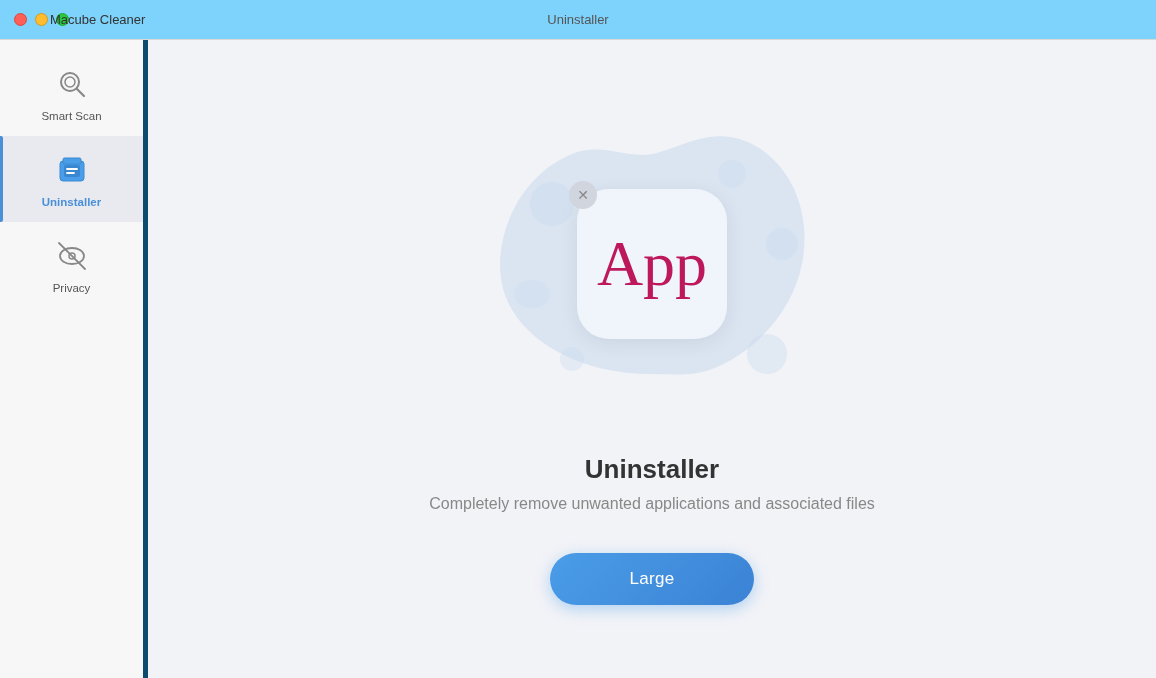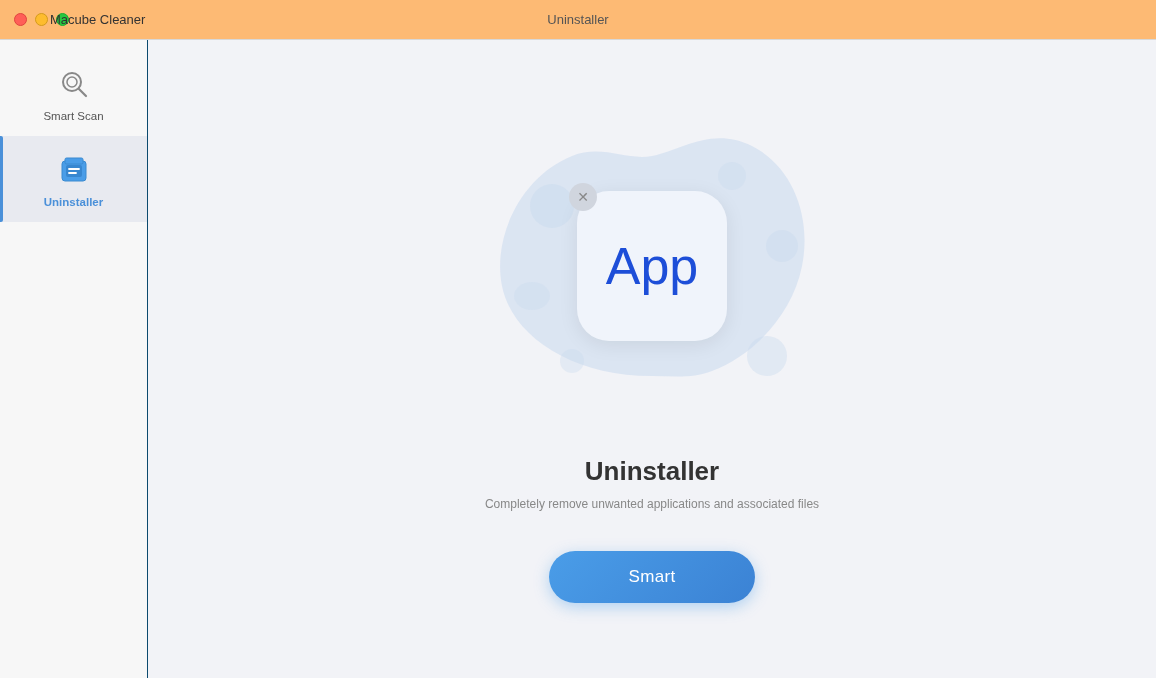--- a/index.html
+++ b/index.html
@@ -8,21 +8,21 @@
       height: 678px;
       font-family: -apple-system, BlinkMacSystemFont, 'Helvetica Neue', Arial, sans-serif;
       background: #f0f0f5;
       overflow: hidden;
     }
 
     
     .titlebar {
       width: 100%;
       height: 40px;
-      background: #fdba74;
+      background: #7dd3fc;
       display: flex;
       align-items: center;
       justify-content: center;
       position: relative;
       border-bottom: 1px solid #d8d8d8;
     }
     .window-controls {
       position: absolute;
       left: 14px;
       display: flex;
@@ -54,21 +54,21 @@
     
     .layout {
       display: flex;
       height: calc(678px - 40px);
     }
 
     
     .sidebar {
       width: 148px;
       background: #f7f7f7;
-      border-right: 1px solid #0c4a6e;
+      border-right: 5px solid #0c4a6e;
       display: flex;
       flex-direction: column;
       padding: 10px 0;
       gap: 0;
     }
     .sidebar-item {
       display: flex;
       flex-direction: column;
       align-items: center;
       padding: 14px 10px;
@@ -156,24 +156,24 @@
       width: 150px;
       height: 150px;
       background: #f0f4fb;
       border-radius: 32px;
       display: flex;
       align-items: center;
       justify-content: center;
       box-shadow: 0 4px 20px rgba(0,0,0,0.08);
     }
     .app-icon-text {
-      font-size: 52px;
+      font-size: 64px;
       font-weight: 300;
-      color: #1d4ed8;
-      font-family: Liberation Sans, sans-serif;
+      color: #be185d;
+      font-family: Liberation Serif, serif;
     }
     .app-icon-badge {
       position: absolute;
       top: -8px;
       left: -8px;
       width: 28px;
       height: 28px;
       background: #d0d5de;
       border-radius: 50%;
       display: flex;
@@ -189,21 +189,21 @@
     }
 
     
     .content-title {
       font-size: 26px;
       font-weight: 600;
       color: #333;
       margin-bottom: 10px;
     }
     .content-subtitle {
-      font-size: 12px;
+      font-size: 16px;
       color: #888;
       margin-bottom: 40px;
     }
 
     
     .scan-button {
       background: linear-gradient(135deg, #4a9de8, #3b82d4);
       color: white;
       border: none;
       border-radius: 30px;
@@ -252,20 +252,30 @@
           <rect x="5" y="8" width="24" height="20" rx="3" fill="#4a9de8" stroke="#3a8ad0" stroke-width="1"></rect>
           <rect x="9" y="12" width="16" height="12" rx="2" fill="#2d78c0" opacity="0.6"></rect>
           <line x1="12" y1="16" x2="22" y2="16" stroke="white" stroke-width="1.8" stroke-linecap="round"></line>
           <line x1="12" y1="20" x2="19" y2="20" stroke="white" stroke-width="1.8" stroke-linecap="round"></line>
           <rect x="8" y="5" width="18" height="6" rx="1.5" fill="#4a9de8" stroke="#3a8ad0" stroke-width="1"></rect>
         </svg>
       </div>
       <span class="sidebar-label">Uninstaller</span>
     </div>
 
+    <div class="sidebar-item">
+      <div class="sidebar-icon">
+        <svg class="icon-svg" viewBox="0 0 34 34" fill="none" xmlns="http://www.w3.org/2000/svg">
+          <ellipse cx="17" cy="17" rx="12" ry="8" stroke="#888" stroke-width="1.8" fill="none"></ellipse>
+          <line x1="4" y1="4" x2="30" y2="30" stroke="#888" stroke-width="1.8" stroke-linecap="round"></line>
+          <circle cx="17" cy="17" r="3" stroke="#888" stroke-width="1.5" fill="none"></circle>
+        </svg>
+      </div>
+      <span class="sidebar-label">Privacy</span>
+    </div>
 
 
   </div>
 
   <div class="main-content">
 
     <div class="hero-area">
 
       <svg class="blob" viewBox="0 0 360 300" xmlns="http://www.w3.org/2000/svg">
         <path d="M180,260 C100,260 40,220 30,170 C20,120 50,60 100,40 C130,28 155,45 180,40 C210,34 240,10 280,30 C320,50 340,100 330,150 C320,200 280,240 240,255 C220,263 200,260 180,260 Z" fill="#c8d9ee" opacity="0.55"></path>
@@ -284,17 +294,17 @@
         <div class="app-icon-card">
           <span class="app-icon-text">App</span>
         </div>
       </div>
     </div>
 
     <h1 class="content-title">Uninstaller</h1>
 
     <p class="content-subtitle">Completely remove unwanted applications and associated files</p>
 
-    <button class="scan-button">Smart</button>
+    <button class="scan-button">Large</button>
 
   </div>
 
 </div>
 
 </body></html>

